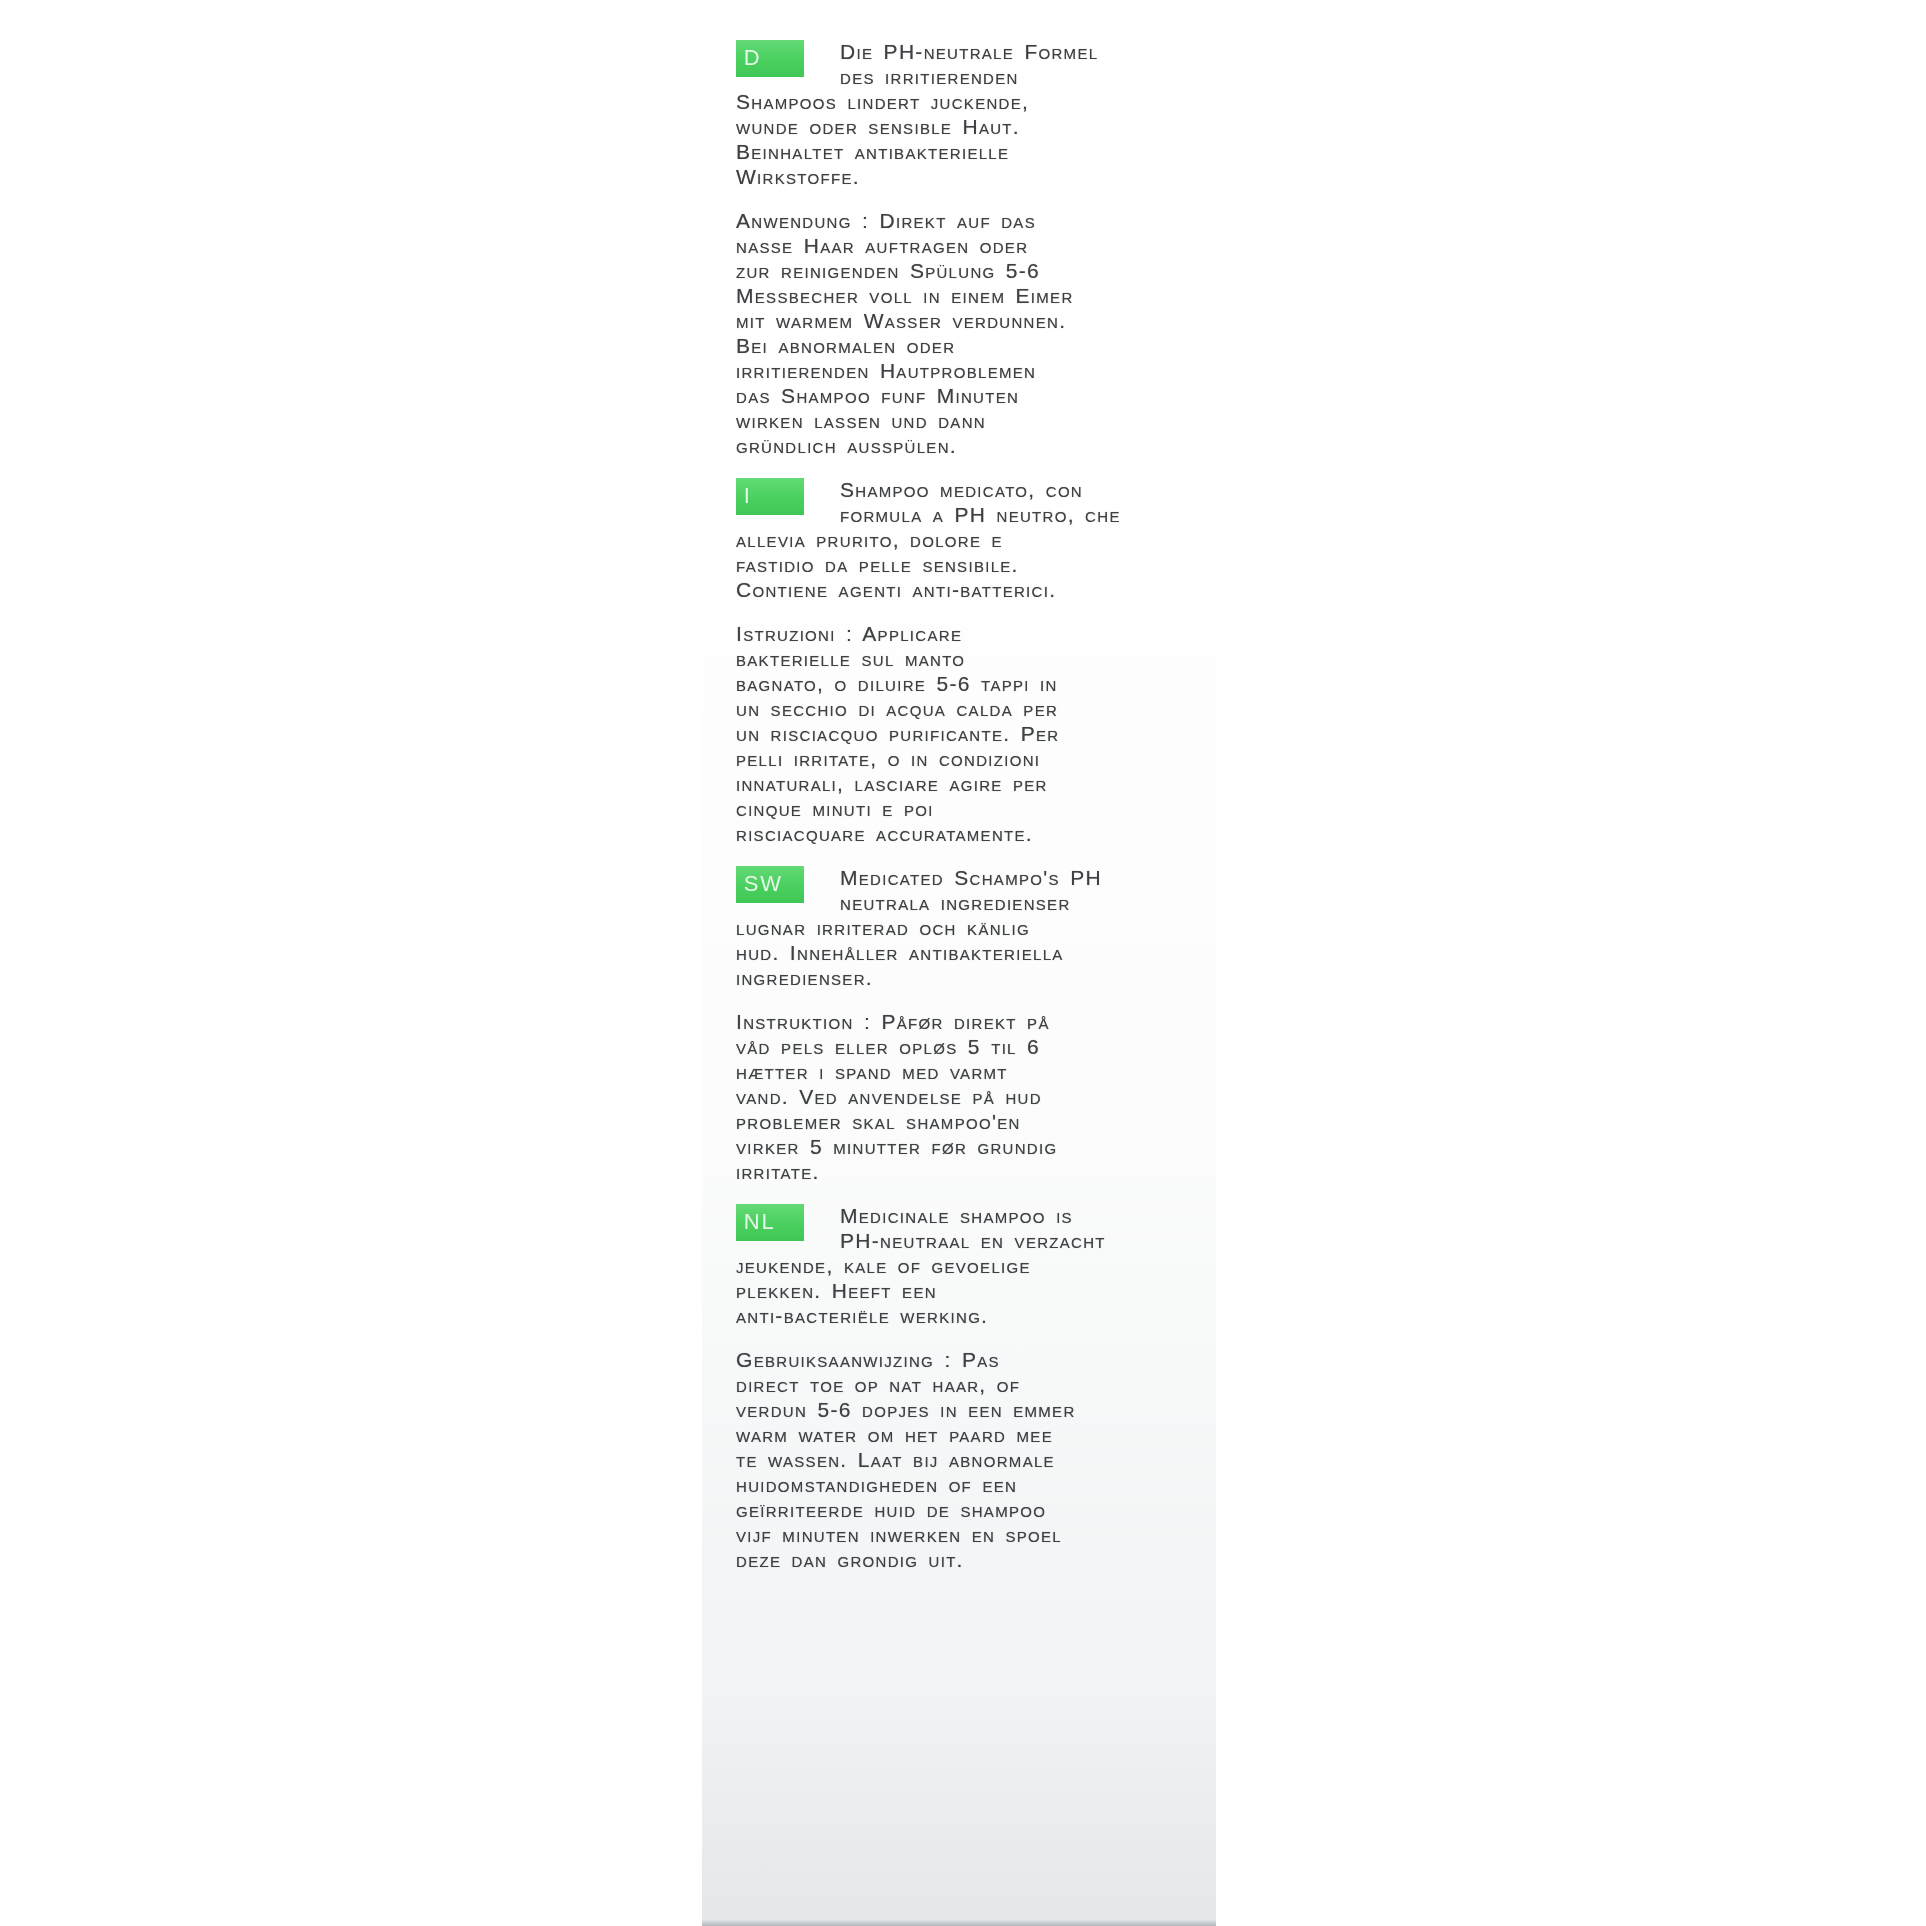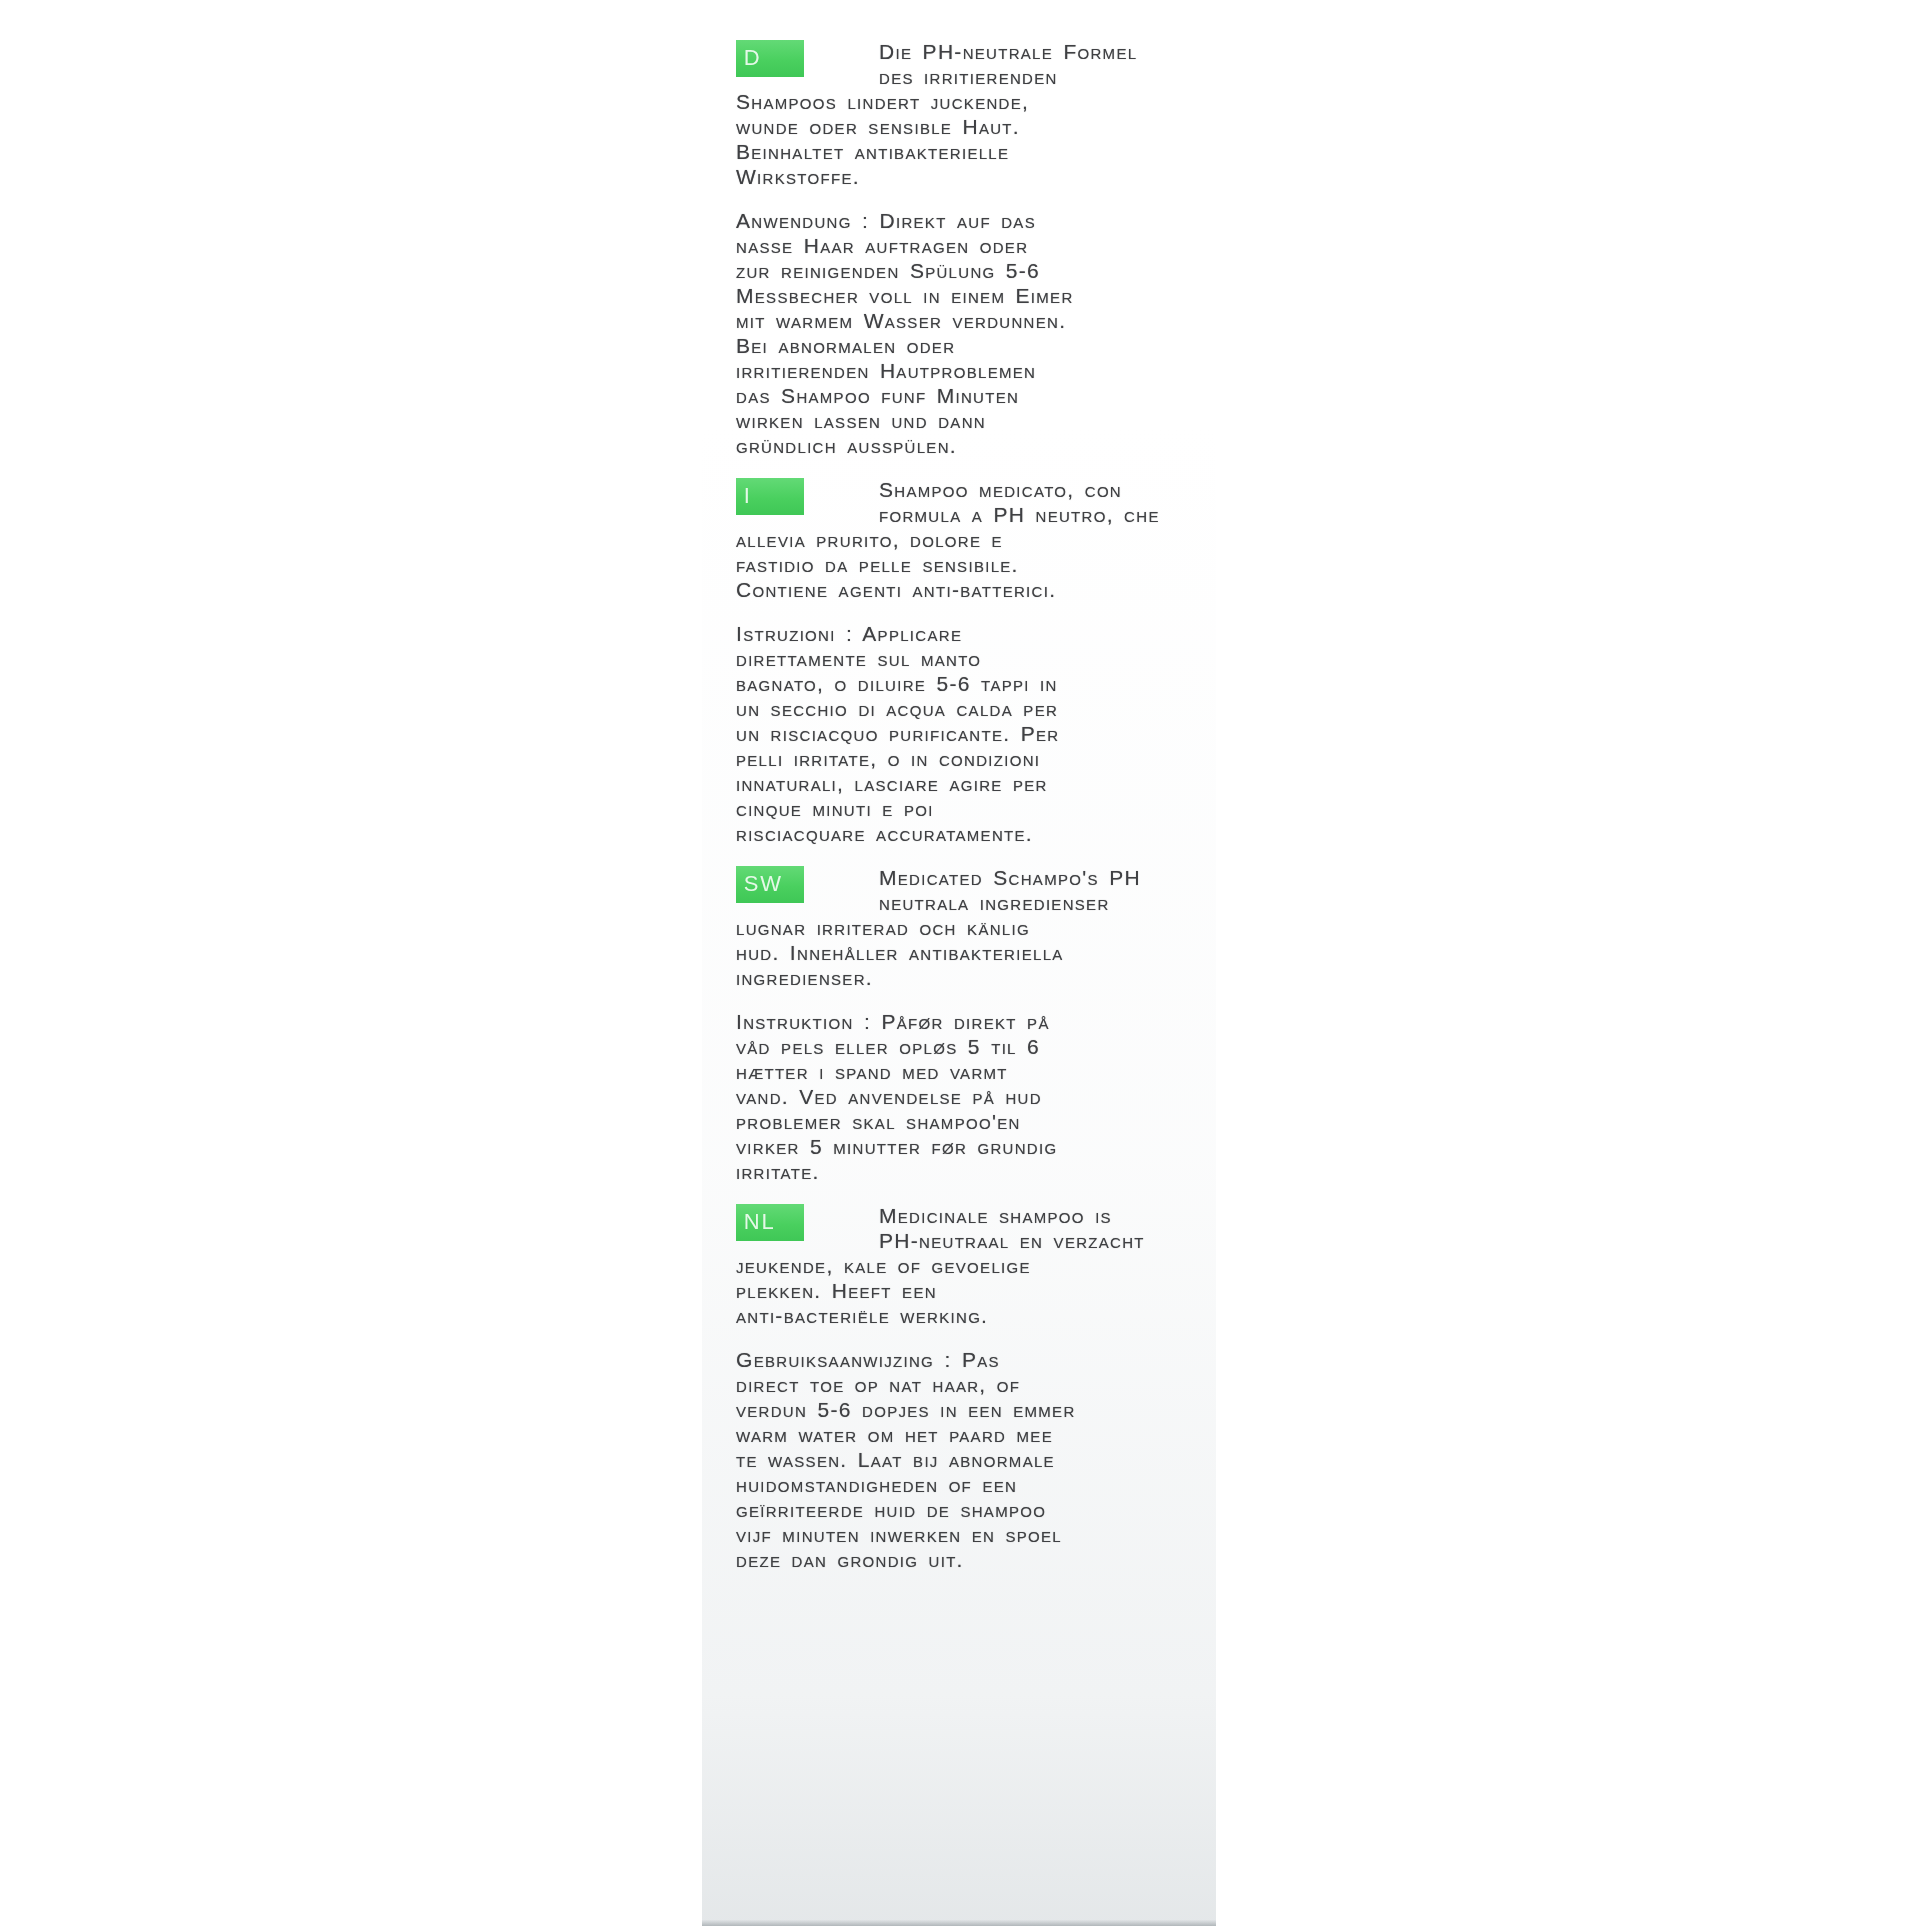--- a/index.html
+++ b/index.html
@@ -37,21 +37,21 @@
   .label-text{
     position:absolute;left:736px;top:39px;width:480px;
     color:#3f4043;
     font-size:21px;line-height:25px;
     letter-spacing:1.3px;word-spacing:3.2px;
     font-variant:small-caps;
     text-shadow:0 0 0.9px rgba(62,63,66,0.58);
   }
   .section{position:relative;margin:0 0 19px 0;}
   .line{white-space:nowrap;}
-  .line.indent{padding-left:104px;margin-left:39px;}
+  .line.indent{padding-left:104px;}
   .badge{
     position:absolute;left:0;top:1.3px;
     width:68px;height:37px;box-sizing:border-box;
     background:linear-gradient(180deg,#63da76 0%,#4ad05f 55%,#3fc756 100%);
     color:rgba(255,255,255,0.85);
     font-variant:normal;
     font-size:22px;line-height:36px;
     padding-left:7.7px;letter-spacing:1.9px;
     text-shadow:none;
   }
@@ -89,21 +89,21 @@
       <div class="section">
         <span class="badge">I</span>
         <div class="line indent">Shampoo medicato, con</div>
         <div class="line indent">formula a PH neutro, che</div>
         <div class="line">allevia prurito, dolore e</div>
         <div class="line">fastidio da pelle sensibile.</div>
         <div class="line">Contiene agenti anti-batterici.</div>
       </div>
       <div class="section">
         <div class="line">Istruzioni : Applicare</div>
-        <div class="line">direttamente sul manto</div>
+        <div class="line">bakterielle sul manto</div>
         <div class="line">bagnato, o diluire 5-6 tappi in</div>
         <div class="line">un secchio di acqua calda per</div>
         <div class="line">un risciacquo purificante. Per</div>
         <div class="line">pelli irritate, o in condizioni</div>
         <div class="line">innaturali, lasciare agire per</div>
         <div class="line">cinque minuti e poi</div>
         <div class="line">risciacquare accuratamente.</div>
       </div>
       <div class="section">
         <span class="badge">SW</span>

